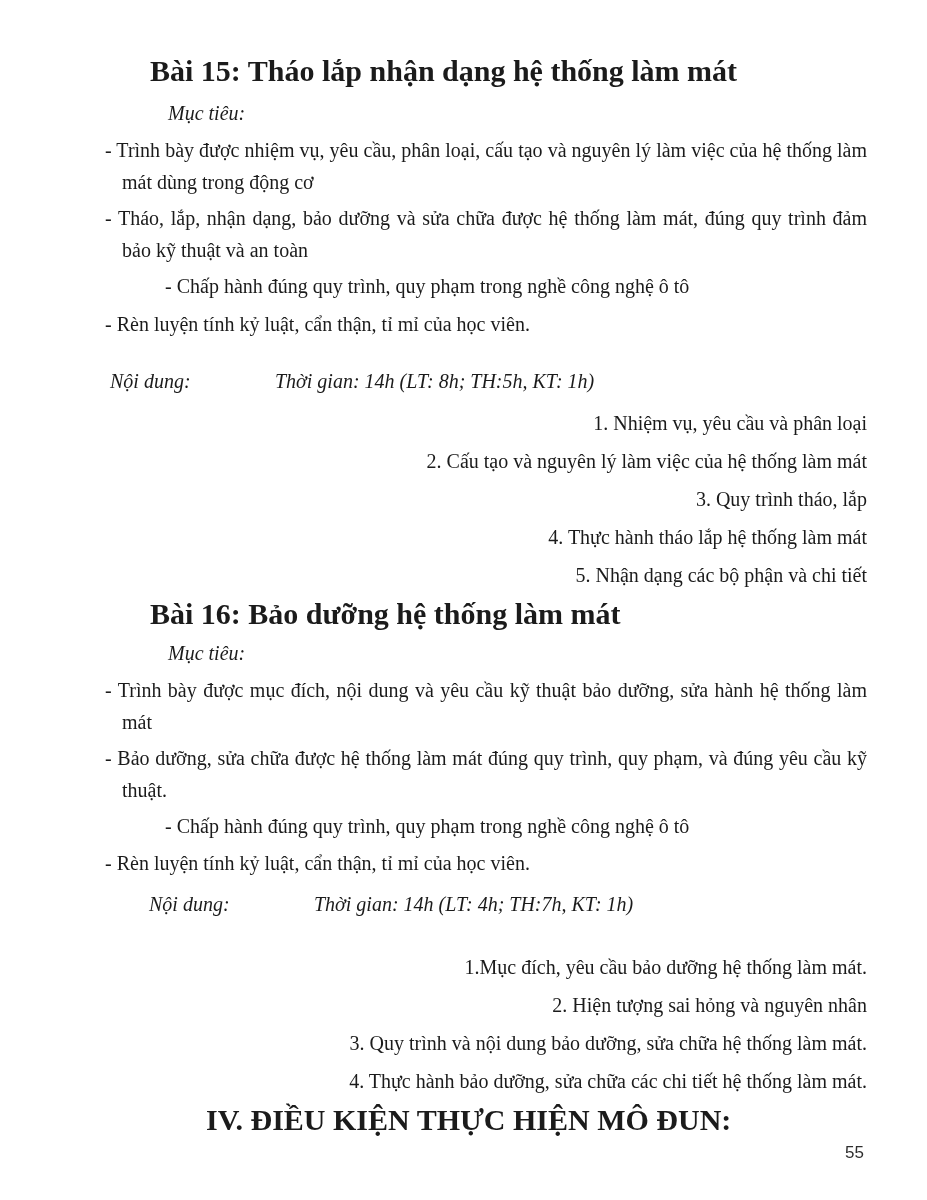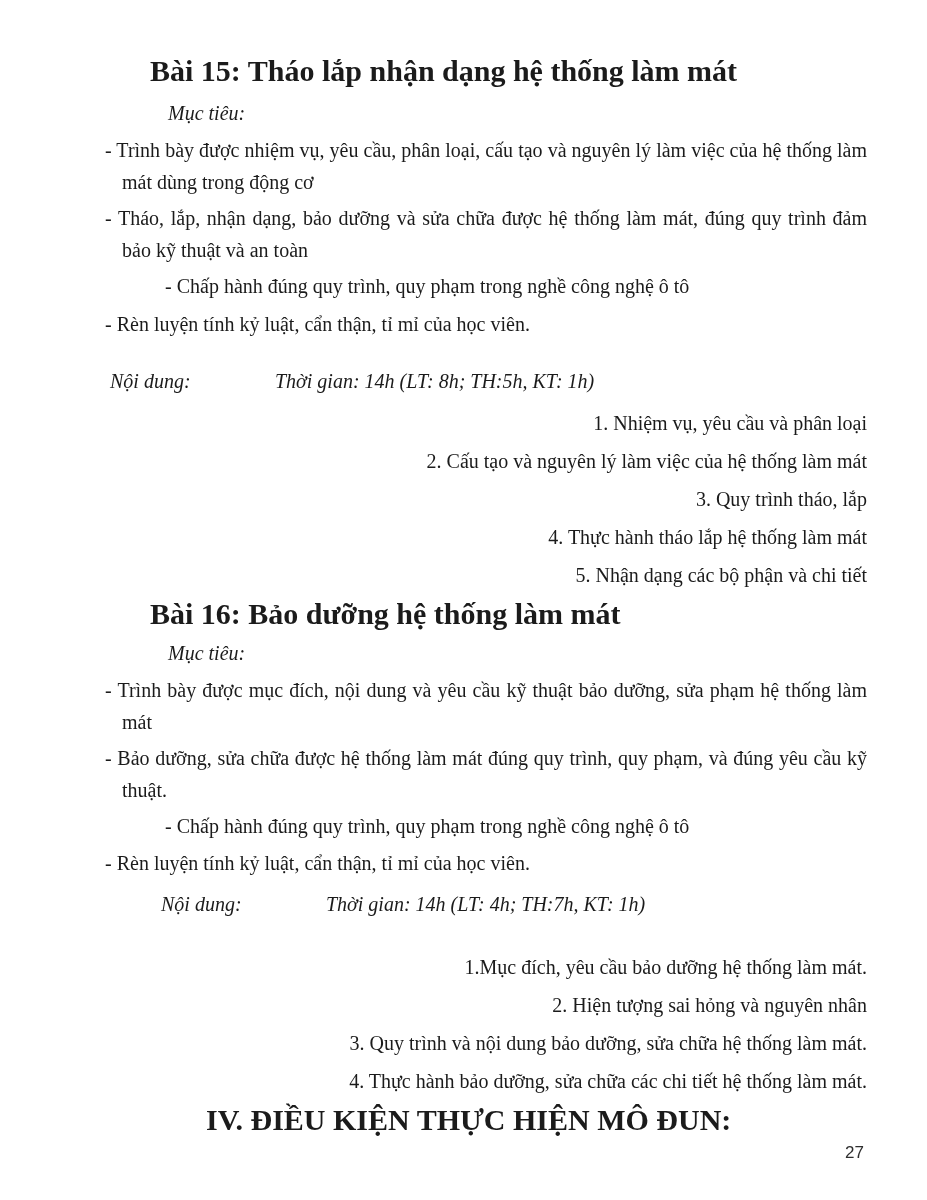--- a/index.html
+++ b/index.html
@@ -29,21 +29,21 @@
   .lesson-title { font-weight: bold; line-height: 33px; margin-left: 45px; }
   .t15 { margin-bottom: 10px; }
   .t16 { margin-bottom: 7px; }
   .muctieu { font-style: italic; line-height: 33px; margin-left: 63px; margin-bottom: 4px; }
   .sub-indent { line-height: 33px; margin-left: 60px; margin-bottom: 5px; }
   .ren15 { line-height: 33px; margin-bottom: 9px; }
   .ren16 { line-height: 33px; margin-bottom: 8px; }
   .nd-row { font-style: italic; line-height: 33px; margin-bottom: 9px; }
   .nd-row .nd-label { display: inline-block; width: 160px; }
   .nd15 { margin-left: 5px; margin-top: 24px; }
-  .nd16 { margin-left: 56px; margin-bottom: 5px; }
+  .nd16 { margin-left: 44px; margin-bottom: 5px; }
   .item { line-height: 33px; margin-left: 63px; margin-bottom: 5px; text-align: right; }
   .gap-before { margin-top: 30px; }
   .section-iv { font-weight: bold; line-height: 33px; margin-left: 101px; margin-top: 2px; }
   .page-number {
     position: absolute;
     right: 63px;
     top: 1143px;
     font-family: "Liberation Sans", "DejaVu Sans", sans-serif;
     font-size: 17px;
     color: #2e2e2e;
@@ -72,33 +72,33 @@
   <p class="item">1. Nhiệm vụ, yêu cầu và phân loại</p>
   <p class="item">2. Cấu tạo và nguyên lý làm việc của hệ thống làm mát</p>
   <p class="item">3. Quy trình tháo, lắp</p>
   <p class="item">4. Thực hành tháo lắp hệ thống làm mát</p>
   <p class="item">5. Nhận dạng các bộ phận và chi tiết</p>
 
   <h2 class="lesson-title t16">Bài 16: Bảo dưỡng hệ thống làm mát</h2>
 
   <p class="muctieu">Mục tiêu:</p>
 
-  <p class="para">- Trình bày được mục đích, nội dung và yêu cầu kỹ thuật bảo dưỡng, sửa phạm hệ thống làm mát</p>
+  <p class="para">- Trình bày được mục đích, nội dung và yêu cầu kỹ thuật bảo dưỡng, sửa hành hệ thống làm mát</p>
   <p class="para">- Bảo dưỡng, sửa chữa được hệ thống làm mát đúng quy trình, quy phạm, và đúng yêu cầu kỹ thuật.</p>
 
   <p class="sub-indent" style="margin-bottom:4px">- Chấp hành đúng quy trình, quy phạm trong nghề công nghệ ô tô</p>
   <p class="ren16">- Rèn luyện tính kỷ luật, cẩn thận, tỉ mỉ của học viên.</p>
 
   <p class="nd-row nd16">
     <span class="nd-label">Nội dung:</span>
     <span>Thời gian: 14h (LT: 4h; TH:7h, KT: 1h)</span>
   </p>
 
   <p class="item gap-before">1.Mục đích, yêu cầu bảo dưỡng hệ thống làm mát.</p>
   <p class="item">2. Hiện tượng sai hỏng và nguyên nhân</p>
   <p class="item">3. Quy trình và nội dung bảo dưỡng, sửa chữa hệ thống làm mát.</p>
   <p class="item">4. Thực hành bảo dưỡng, sửa chữa các chi tiết hệ thống làm mát.</p>
 
   <h2 class="section-iv">IV. ĐIỀU KIỆN THỰC HIỆN MÔ ĐUN:</h2>
 
 </div>
 
-<div class="page-number">27</div>
+<div class="page-number">55</div>
 
 </body></html>

